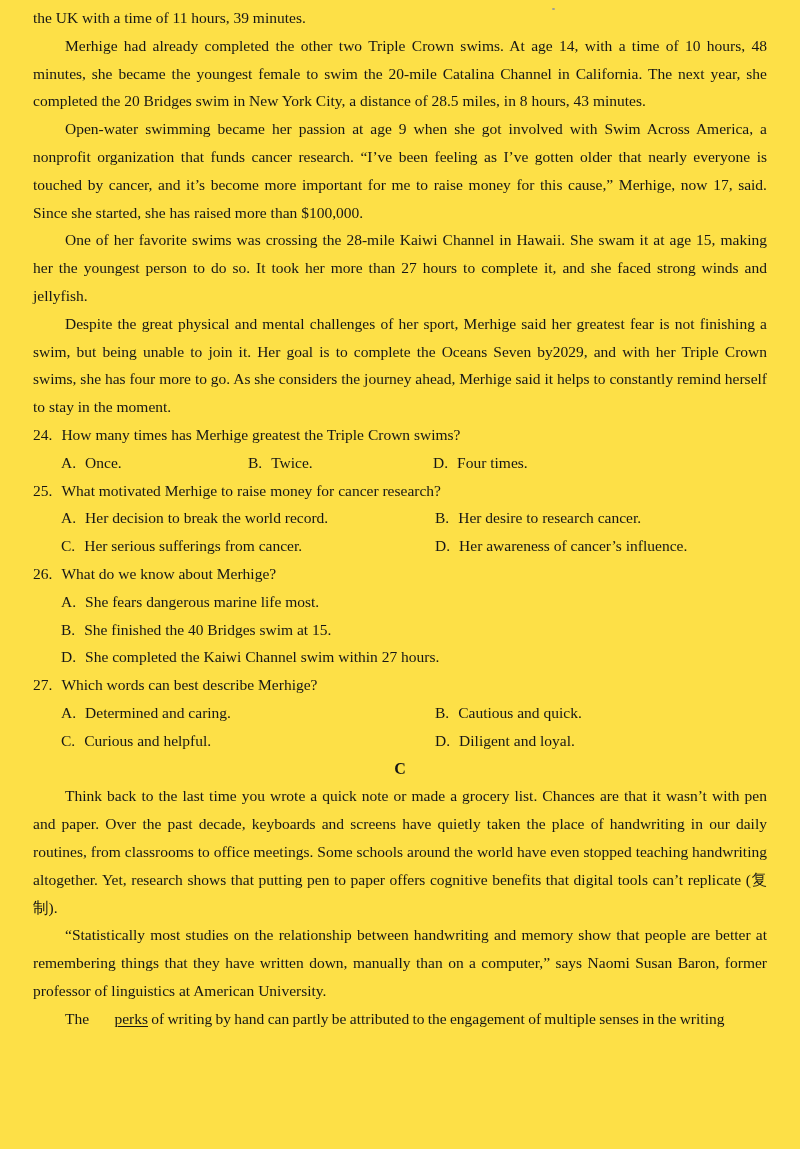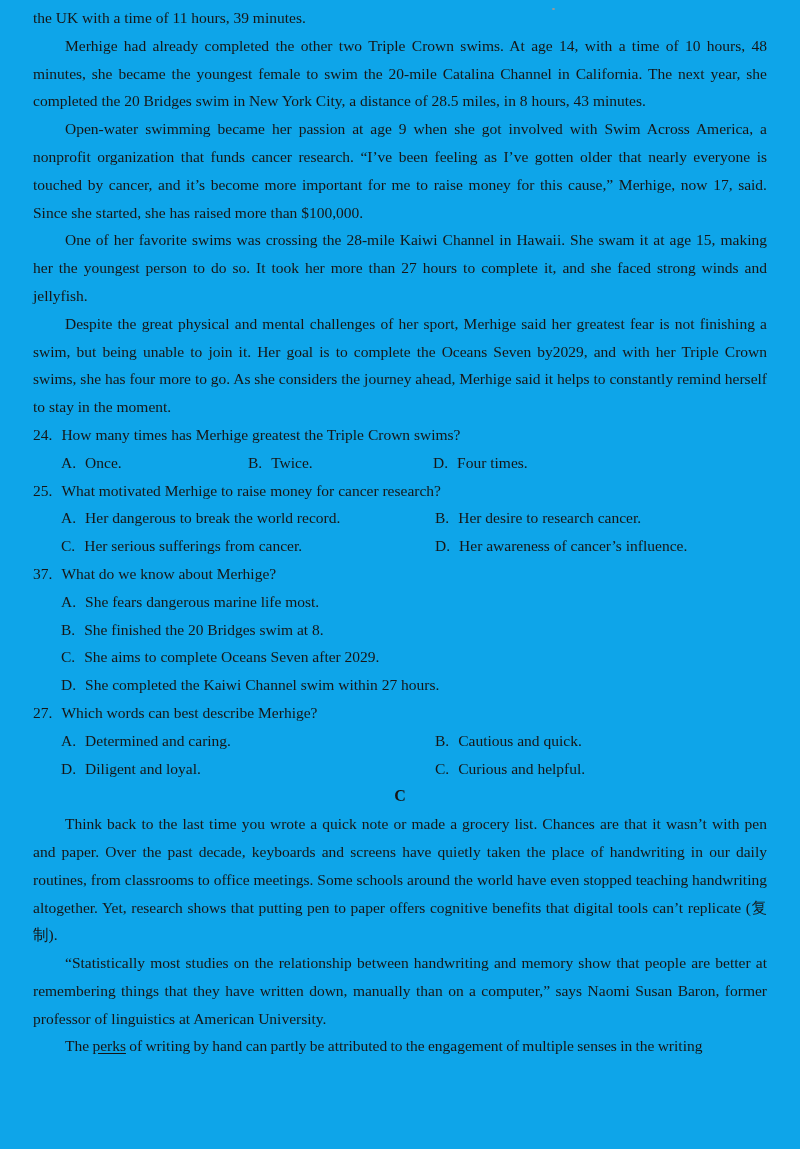--- a/index.html
+++ b/index.html
@@ -2,21 +2,21 @@
 <html><head>
 <meta charset="utf-8">
 <style>
   html, body { margin: 0; padding: 0; background: #ffffff; }
   .page {
     position: relative;
     width: 800px;
     height: 1149px;
     box-sizing: border-box;
     padding: 4px 33px 0 33px;
-    background: #0ea5e9;
+    background: #fde047;
     font-family: "Liberation Serif", serif;
     font-size: 15.5px;
     line-height: 27.8px;
     color: #161616;
     overflow: hidden;
   }
   p { margin: 0; }
   .just { text-align: justify; }
   .indent { text-indent: 32px; }
   .scan-dot {
@@ -29,21 +29,21 @@
   .q-num { padding-right: 9px; }
   .opt-letter { padding-right: 9px; }
   .opts4 { display: grid; grid-template-columns: 187px 185px 188px 1fr; }
   .opts2 { display: grid; grid-template-columns: 374px 1fr; }
   .opt { white-space: nowrap; overflow: hidden; margin-left: 28px; }
   .section-head {
     text-align: center;
     font-weight: bold;
     font-size: 16px;
   }
-  .u { text-decoration: underline; text-underline-offset: 2px; }
+  .u { text-decoration: underline; text-underline-offset: 2px; margin-left: 22px; }
   .oneline { white-space: nowrap; overflow: hidden; word-spacing: -0.6px; }
 </style>
 </head>
 <body>
 
 <div class="page">
   <div class="scan-dot"></div>
 
   <p class="just">the UK with a time of 11 hours, 39 minutes.</p>
   <p class="just indent">Merhige had already completed the other two Triple Crown swims. At age 14, with a time of 10 hours, 48 minutes, she became the youngest female to swim the 20-mile Catalina Channel in California. The next year, she completed the 20 Bridges swim in New York City, a distance of 28.5 miles, in 8 hours, 43 minutes.</p>
@@ -56,42 +56,41 @@
     <div class="opts4">
       <span class="opt"><span class="opt-letter">A.</span><span>Once.</span></span>
       <span class="opt"><span class="opt-letter">B.</span><span>Twice.</span></span>
       <span class="opt"><span class="opt-letter">D.</span><span>Four times.</span></span>
     </div>
   </div>
 
   <div>
     <p><span class="q-num">25.</span><span>What motivated Merhige to raise money for cancer research?</span></p>
     <div class="opts2">
-      <span class="opt"><span class="opt-letter">A.</span><span>Her dangerous to break the world record.</span></span>
+      <span class="opt"><span class="opt-letter">A.</span><span>Her decision to break the world record.</span></span>
       <span class="opt"><span class="opt-letter">B.</span><span>Her desire to research cancer.</span></span>
       <span class="opt"><span class="opt-letter">C.</span><span>Her serious sufferings from cancer.</span></span>
       <span class="opt"><span class="opt-letter">D.</span><span>Her awareness of cancer’s influence.</span></span>
     </div>
   </div>
 
   <div>
-    <p><span class="q-num">37.</span><span>What do we know about Merhige?</span></p>
+    <p><span class="q-num">26.</span><span>What do we know about Merhige?</span></p>
     <p class="opt"><span class="opt-letter">A.</span><span>She fears dangerous marine life most.</span></p>
-    <p class="opt"><span class="opt-letter">B.</span><span>She finished the 20 Bridges swim at 8.</span></p>
-    <p class="opt"><span class="opt-letter">C.</span><span>She aims to complete Oceans Seven after 2029.</span></p>
+    <p class="opt"><span class="opt-letter">B.</span><span>She finished the 40 Bridges swim at 15.</span></p>
     <p class="opt"><span class="opt-letter">D.</span><span>She completed the Kaiwi Channel swim within 27 hours.</span></p>
   </div>
 
   <div>
     <p><span class="q-num">27.</span><span>Which words can best describe Merhige?</span></p>
     <div class="opts2">
       <span class="opt"><span class="opt-letter">A.</span><span>Determined and caring.</span></span>
       <span class="opt"><span class="opt-letter">B.</span><span>Cautious and quick.</span></span>
+      <span class="opt"><span class="opt-letter">C.</span><span>Curious and helpful.</span></span>
       <span class="opt"><span class="opt-letter">D.</span><span>Diligent and loyal.</span></span>
-      <span class="opt"><span class="opt-letter">C.</span><span>Curious and helpful.</span></span>
     </div>
   </div>
 
   <p class="section-head">C</p>
   <p class="just indent">Think back to the last time you wrote a quick note or made a grocery list. Chances are that it wasn’t with pen and paper. Over the past decade, keyboards and screens have quietly taken the place of handwriting in our daily routines, from classrooms to office meetings. Some schools around the world have even stopped teaching handwriting altogether. Yet, research shows that putting pen to paper offers cognitive benefits that digital tools can’t replicate (复制).</p>
   <p class="just indent">“Statistically most studies on the relationship between handwriting and memory show that people are better at remembering things that they have written down, manually than on a computer,” says Naomi Susan Baron, former professor of linguistics at American University.</p>
   <p class="indent oneline"><span>The </span><span class="u">perks</span><span> of writing by hand can partly be attributed to the engagement of multiple senses in the writing</span></p>
 </div>
 
 </body></html>

